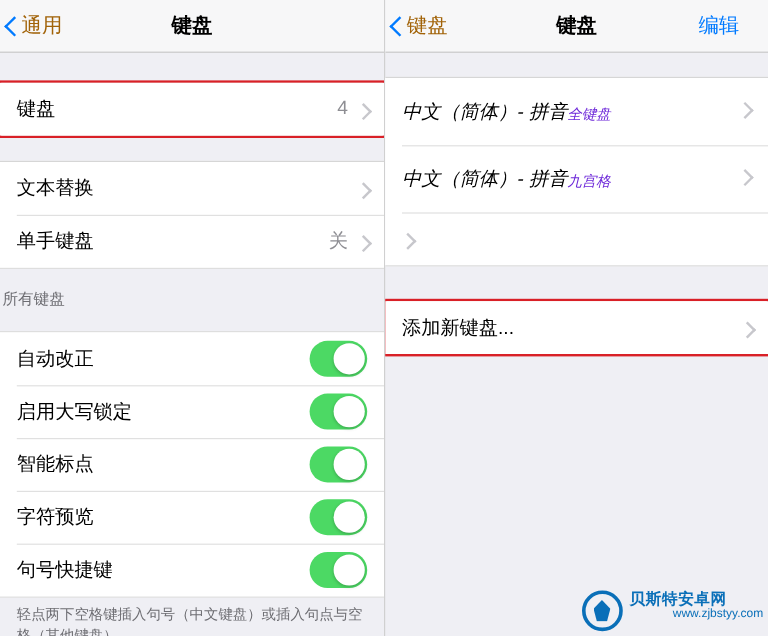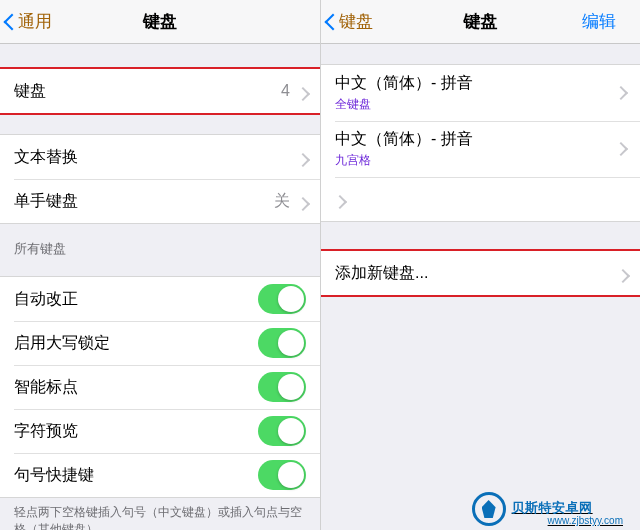--- a/index.html
+++ b/index.html
@@ -86,28 +86,28 @@
   }
   .row .chev::before {
     content: "";
     display: inline-block;
     width: 8px; height: 8px;
     border-top: 2px solid #c7c7cc;
     border-right: 2px solid #c7c7cc;
     transform: rotate(45deg);
   }
   .row-tall { min-height: 56px; flex-direction: row; }
-  .row-stack { display: flex; flex-direction: column; align-items: flex-start; justify-content: center; }
+  .row-stack { display: flex; align-items: flex-end; justify-content: center; font-style: italic; }
   .row-stack .sub { font-size: 12px; color: #6d28d9; margin-top: 2px; }
   .row-tall .chev-wrap { position: absolute; right: 14px; top: 50%; transform: translateY(-50%); }
 
   .section-header {
     font-size: 13px;
     color: #6d6d72;
-    padding: 16px 14px 6px;
+    padding: 16px 2px 6px;
   }
   .footer-note {
     font-size: 12px;
     color: #6d6d72;
     padding: 6px 14px;
     line-height: 1.4;
   }
 
   .toggle {
     width: 48px; height: 30px;
@@ -121,25 +121,24 @@
     border-radius: 50%;
     background: #fff;
     box-shadow: 0 1px 3px rgba(0,0,0,0.25);
   }
   .toggle.on .knob { right: 2px; }
 
   .hl-red { outline: 2px solid #d92027; outline-offset: -1px; }
 
   .branding {
     position: absolute;
-    right: 17px; bottom: 4px;
-    display: flex;
-    align-items: flex-end;
+    right: 4px; bottom: 4px;
+    display: flex;
+    align-items: flex-start;
     gap: 6px;
-    text-decoration: underline;
   }
   .brand-icon {
     width: 34px; height: 34px;
     border-radius: 50%;
     border: 3px solid #0a6fb8;
     position: relative;
     display: flex; align-items: center; justify-content: center;
   }
   .brand-icon::before {
     content: "";

